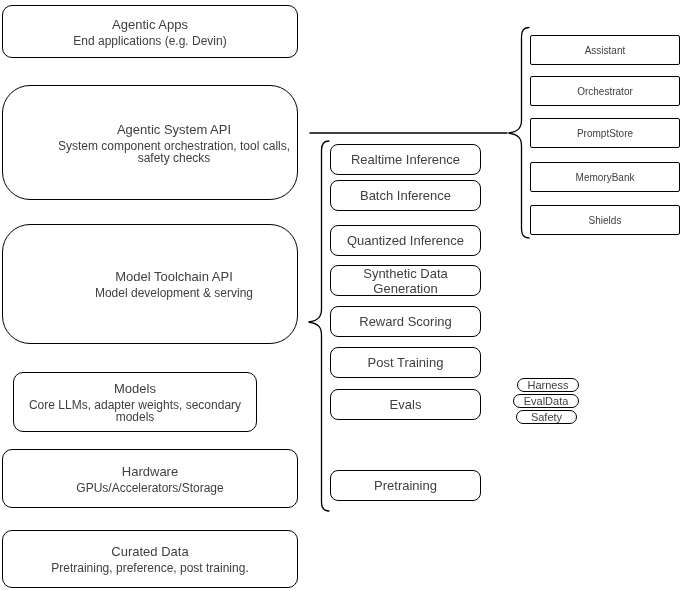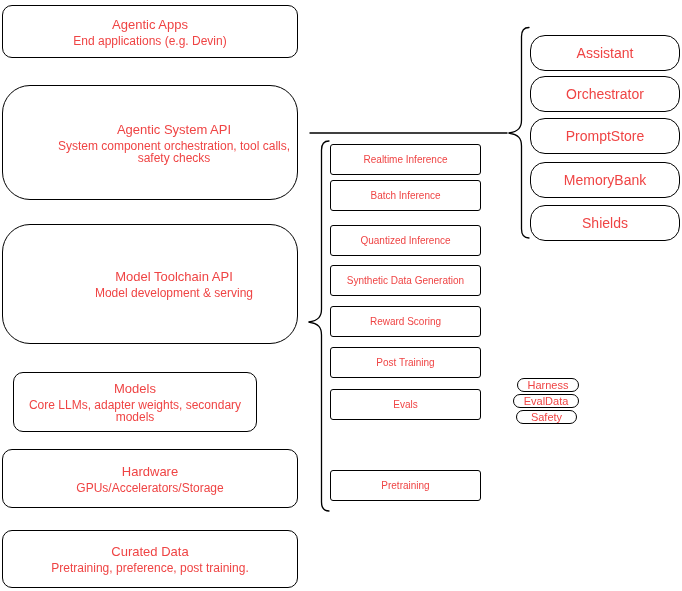--- a/index.html
+++ b/index.html
@@ -1,36 +1,36 @@
 <!DOCTYPE html>
 <html><head>
 <meta charset="utf-8">
 <style>
   html,body{margin:0;padding:0;background:#fff;}
   #canvas{
     position:relative;width:682px;height:591px;background:#ffffff;
-    font-family:"Liberation Sans",sans-serif;color:#ef4444;overflow:hidden;
+    font-family:"Liberation Sans",sans-serif;color:#404040;overflow:hidden;
   }
   #wires{position:absolute;left:0;top:0;width:682px;height:591px;pointer-events:none;}
   .box{
     position:absolute;box-sizing:border-box;background:#ffffff;
     border:1.3px solid #000;display:flex;flex-direction:column;
     align-items:center;justify-content:center;text-align:center;
   }
   .r10{border-radius:10px;}
   .r28{border-radius:28px;padding-left:48px;}
   .title{font-size:13px;line-height:15px;}
   .subtitle{font-size:12px;line-height:12px;margin-top:3px;}
   .mid{
-    left:330px;width:151px;height:31px;border-radius:3px;
-    font-size:10px;
+    left:330px;width:151px;height:31px;border-radius:8px;
+    font-size:13px;
   }
   .rightnode{
-    left:530px;width:150px;height:36px;border-radius:15px;
-    font-size:14px;
+    left:530px;width:150px;height:30px;border-radius:2px;
+    font-size:10px;
   }
   .pill{
     height:14px;border-radius:8px;font-size:11px;line-height:12px;
     z-index:3;
     margin-left:47px;
   }
 </style>
 </head>
 <body>
 

